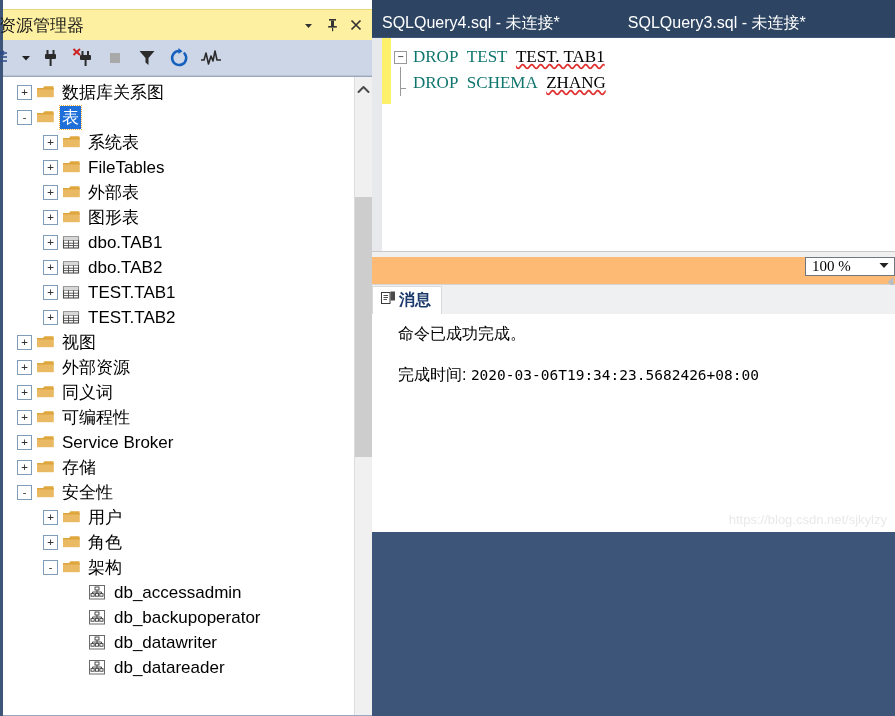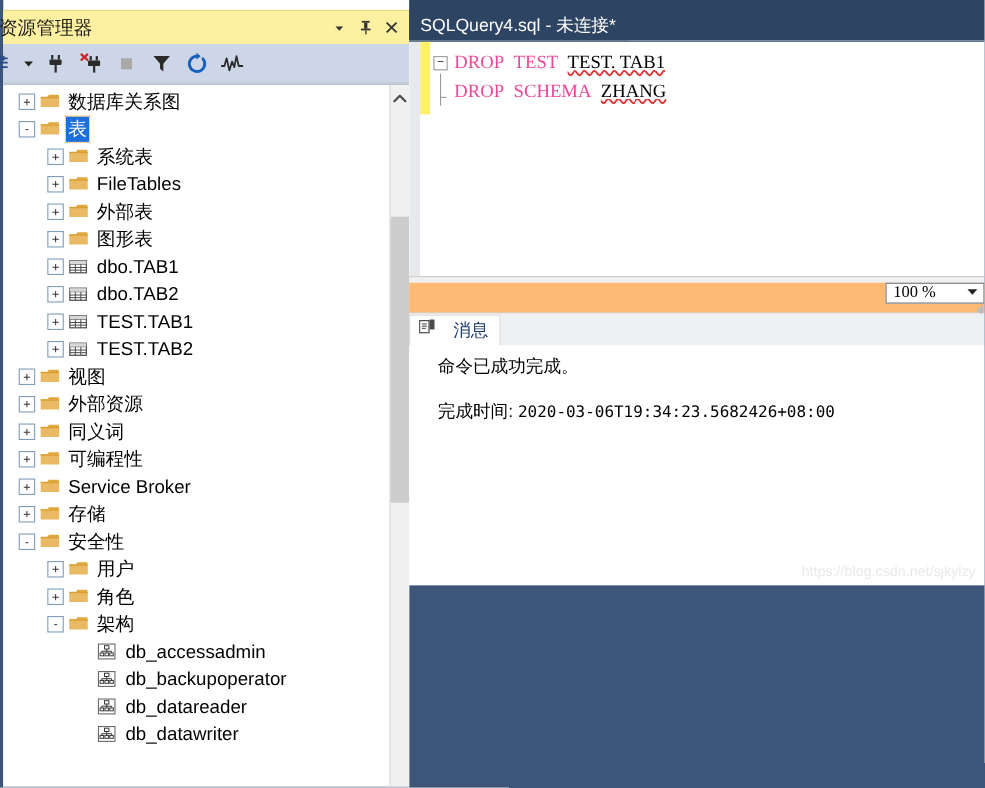--- a/index.html
+++ b/index.html
@@ -135,21 +135,21 @@
   }
   .foldline {
     width: 13px; margin: 0 6px 0 3px; flex: none; height: 26px; position: relative;
   }
   .foldline::before {
     content:""; position:absolute; left:6px; top:-3px; bottom:0; border-left:1px solid #999;
   }
   .foldline.end::after {
     content:""; position:absolute; left:6px; bottom:7px; width:6px; border-bottom:1px solid #999;
   }
-  .kw { color: #ec4899; font-family: "Liberation Serif", serif; }
+  .kw { color: #0f766e; font-family: "Liberation Serif", serif; }
   .idn {
     color: #000; font-family: "Liberation Serif", serif;
     text-decoration: underline wavy #e03131;
     text-decoration-skip-ink: none;
   }
 
   
   #splitter { height: 6px; background: #f0f0f0; border-top: 1px solid #c8c8c8; }
   #zoombar {
     height: 28px; min-height: 28px; background: #fdba74;
@@ -160,24 +160,25 @@
     border: 1px solid #6f7680; background: #fff;
     display: flex; align-items: center; justify-content: space-between;
     padding: 0 5px 0 6px; font-size: 15px; color: #000; cursor: pointer;
     font-family: "Liberation Serif", serif;
   }
   #zoom-arrow { font-size: 9px; color: #222; }
   #zoom-left-arrow { margin-left: 6px; color: #b9bcc2; font-size: 12px; }
 
   #res-tabs { height: 29px; min-height: 29px; background: #eff0f2; display: flex; align-items: flex-end; }
   .res-tab {
-    height: 28px; display: flex; align-items: center; gap: 16px;
+    height: 28px; display: flex; align-items: center; gap: 3px;
     padding: 0 10px 0 8px; font-size: 16px; color: #1b3a6b;
     background: #ffffff; border: 1px solid #d9d9d9; border-bottom: none;
     cursor: pointer;
+    font-weight: bold;
   }
   #res-body {
     flex: 1; background: #fff; padding: 6px 0 0 26px;
     font-size: 16px; color: #000; position: relative; overflow: hidden;
   }
   .res-line { line-height: 27px; white-space: pre; }
   .res-mono { font-family: "DejaVu Sans Mono", monospace; font-size: 14.5px; }
   #watermark {
     position: absolute; right: 8px; bottom: 5px;
     color: #e9e9e9; font-size: 13px; user-select: none;
@@ -520,53 +521,56 @@
             <span>
               <svg class="ico" viewBox="0 0 19 17">
                 <rect x="1.5" y="1.5" width="15" height="13.5" fill="#fff" stroke="#6a6a6a" stroke-width="1"></rect>
                 <rect x="7" y="3" width="4" height="3" fill="#fff" stroke="#3a3a3a" stroke-width="0.9"></rect>
                 <path d="M9 6 V8 M4.5 8 H13.5 M4.5 8 V9.6 M13.5 8 V9.6 M9 8 V9.6" stroke="#3a3a3a" stroke-width="0.9"></path>
                 <rect x="3" y="9.6" width="3.2" height="2.6" fill="#fff" stroke="#3a3a3a" stroke-width="0.9"></rect>
                 <rect x="7.4" y="9.6" width="3.2" height="2.6" fill="#fff" stroke="#3a3a3a" stroke-width="0.9"></rect>
                 <rect x="11.8" y="9.6" width="3.2" height="2.6" fill="#fff" stroke="#3a3a3a" stroke-width="0.9"></rect>
               </svg>
             </span>
-            <span class="lbl">db_datareader</span>
+            <span class="lbl">db_datawriter</span>
           </div>
           <div class="node" style="padding-left: 66px;">
             <span class="twisty blank"></span>
             <span>
               <svg class="ico" viewBox="0 0 19 17">
                 <rect x="1.5" y="1.5" width="15" height="13.5" fill="#fff" stroke="#6a6a6a" stroke-width="1"></rect>
                 <rect x="7" y="3" width="4" height="3" fill="#fff" stroke="#3a3a3a" stroke-width="0.9"></rect>
                 <path d="M9 6 V8 M4.5 8 H13.5 M4.5 8 V9.6 M13.5 8 V9.6 M9 8 V9.6" stroke="#3a3a3a" stroke-width="0.9"></path>
                 <rect x="3" y="9.6" width="3.2" height="2.6" fill="#fff" stroke="#3a3a3a" stroke-width="0.9"></rect>
                 <rect x="7.4" y="9.6" width="3.2" height="2.6" fill="#fff" stroke="#3a3a3a" stroke-width="0.9"></rect>
                 <rect x="11.8" y="9.6" width="3.2" height="2.6" fill="#fff" stroke="#3a3a3a" stroke-width="0.9"></rect>
               </svg>
             </span>
-            <span class="lbl">db_datawriter</span>
+            <span class="lbl">db_datareader</span>
           </div>
         </div>
       <div id="tree-scroll">
         <div id="sb-up">
           <svg width="13" height="9" viewBox="0 0 13 9">
               <path d="M1.5 7 L6.5 2 L11.5 7" stroke="#4a4a4a" stroke-width="2" fill="none" stroke-linecap="round" stroke-linejoin="round"></path>
             </svg>
         </div>
         <div id="sb-thumb"></div>
       </div>
     </div>
   </div>
 
   <div id="right-panel">
 
     <div id="tabbar">
       <div class="tab active">
         <span>SQLQuery4.sql - 未连接*</span>
+      </div>
+      <div class="tab inactive" style="margin-left:46px;">
+        <span>SQLQuery3.sql - 未连接*</span>
       </div>
     </div>
 
     <div id="editor">
       <div id="ind-margin"></div>
       <div style="width:9px; flex:none; background:#ffffff;">
         <div id="chg-margin"></div>
       </div>
       <div id="code">
           <div class="cline"><span class="fold">−</span><span class="kw">DROP</span><span class="">  </span><span class="kw">TEST</span><span class="">  </span><span class="idn">TEST. TAB1</span></div>

